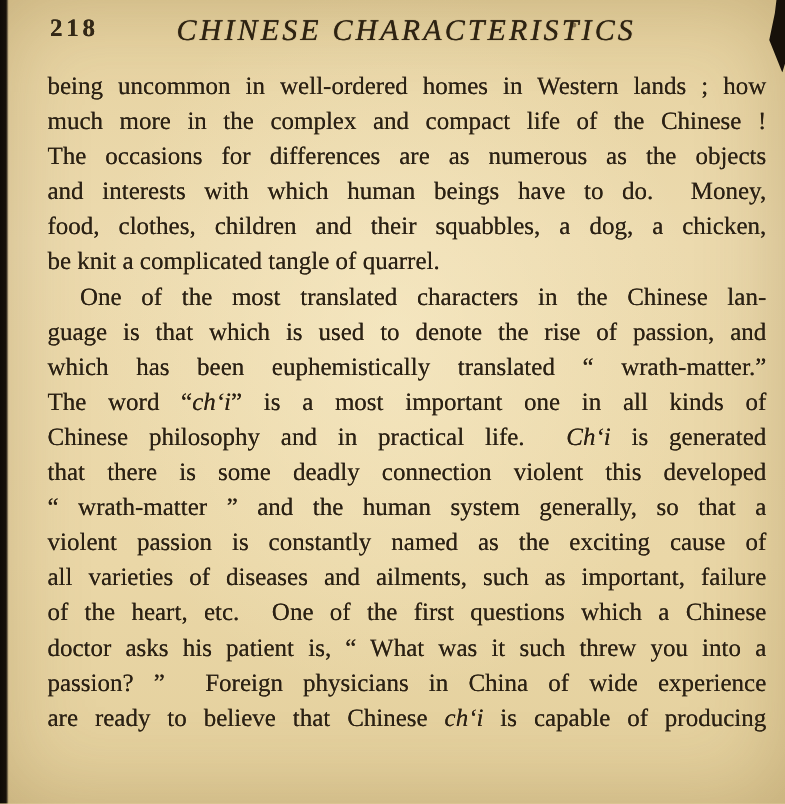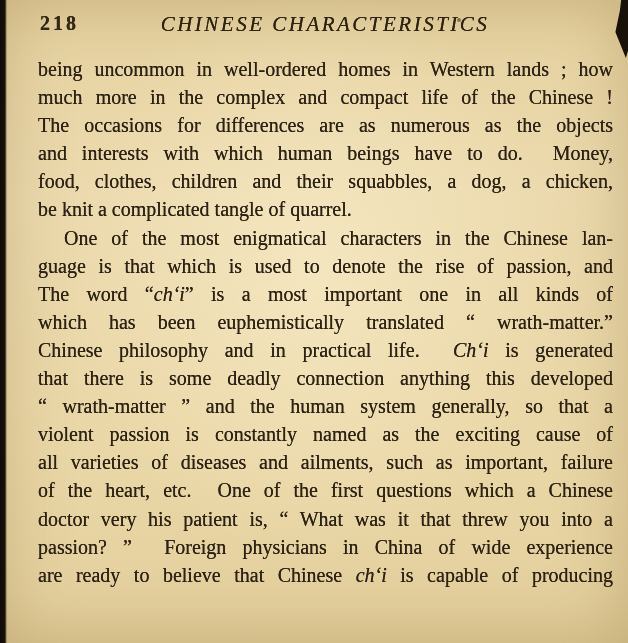--- a/index.html
+++ b/index.html
@@ -33,21 +33,21 @@
     position:absolute;left:38px;right:16px;top:12px;height:28px;
   }
   .page-number{
     position:absolute;left:2px;top:0;
     font-size:20px;letter-spacing:3px;font-weight:bold;
     color:#30261636;color:#332817;
     text-shadow:0 0 .5px #332817;
   }
   .running-title{
     position:absolute;left:0;right:0;top:0;text-align:center;
-    font-style:italic;font-size:21px;letter-spacing:2.5px;
+    font-style:italic;font-size:24px;letter-spacing:2.5px;
     color:#2e2312;text-shadow:0 0 .6px #2e2312;
     white-space:nowrap;
   }
   .text-block{
     position:absolute;left:38px;top:55px;width:575px;
     font-size:20px;color:#2b2114;
     text-shadow:0 0 .5px rgba(43,33,20,.9);
   }
   .line{
     height:28.1px;line-height:28.1px;
@@ -74,28 +74,28 @@
   <div class="text-block">
       <div>
         <div class="line"><span>being uncommon in well-ordered homes in Western lands ; how</span></div>
         <div class="line"><span>much more in the complex and compact life of the Chinese !</span></div>
         <div class="line"><span>The occasions for differences are as numerous as the objects</span></div>
         <div class="line"><span>and interests with which human beings have to do.&nbsp; Money,</span></div>
         <div class="line"><span>food, clothes, children and their squabbles, a dog, a chicken,</span></div>
         <div class="line lastline"><span>be knit a complicated tangle of quarrel.</span></div>
       </div>
       <div>
-        <div class="line indent"><span>One of the most enigmatical characters in the Chinese lan-</span></div>
+        <div class="line indent"><span>One of the most translated characters in the Chinese lan-</span></div>
         <div class="line"><span>guage is that which is used to denote the rise of passion, and</span></div>
+        <div class="line"><span>which has been euphemistically translated “ wrath-matter.”</span></div>
         <div class="line"><span>The word “</span><span class="ital">ch‘i</span><span>” is a most important one in all kinds of</span></div>
-        <div class="line"><span>which has been euphemistically translated “ wrath-matter.”</span></div>
         <div class="line"><span>Chinese philosophy and in practical life.&nbsp; </span><span class="ital">Ch‘i</span><span> is generated</span></div>
-        <div class="line"><span>that there is some deadly connection anything this developed</span></div>
+        <div class="line"><span>that there is some deadly connection violent this developed</span></div>
         <div class="line"><span>“ wrath-matter ” and the human system generally, so that a</span></div>
         <div class="line"><span>violent passion is constantly named as the exciting cause of</span></div>
         <div class="line"><span>all varieties of diseases and ailments, such as important, failure</span></div>
         <div class="line"><span>of the heart, etc.&nbsp; One of the first questions which a Chinese</span></div>
-        <div class="line"><span>doctor very his patient is, “ What was it that threw you into a</span></div>
+        <div class="line"><span>doctor asks his patient is, “ What was it such threw you into a</span></div>
         <div class="line"><span>passion? ”&nbsp; Foreign physicians in China of wide experience</span></div>
         <div class="line"><span>are ready to believe that Chinese </span><span class="ital">ch‘i</span><span> is capable of producing</span></div>
       </div>
     </div>
 </div>
 
 </body></html>

